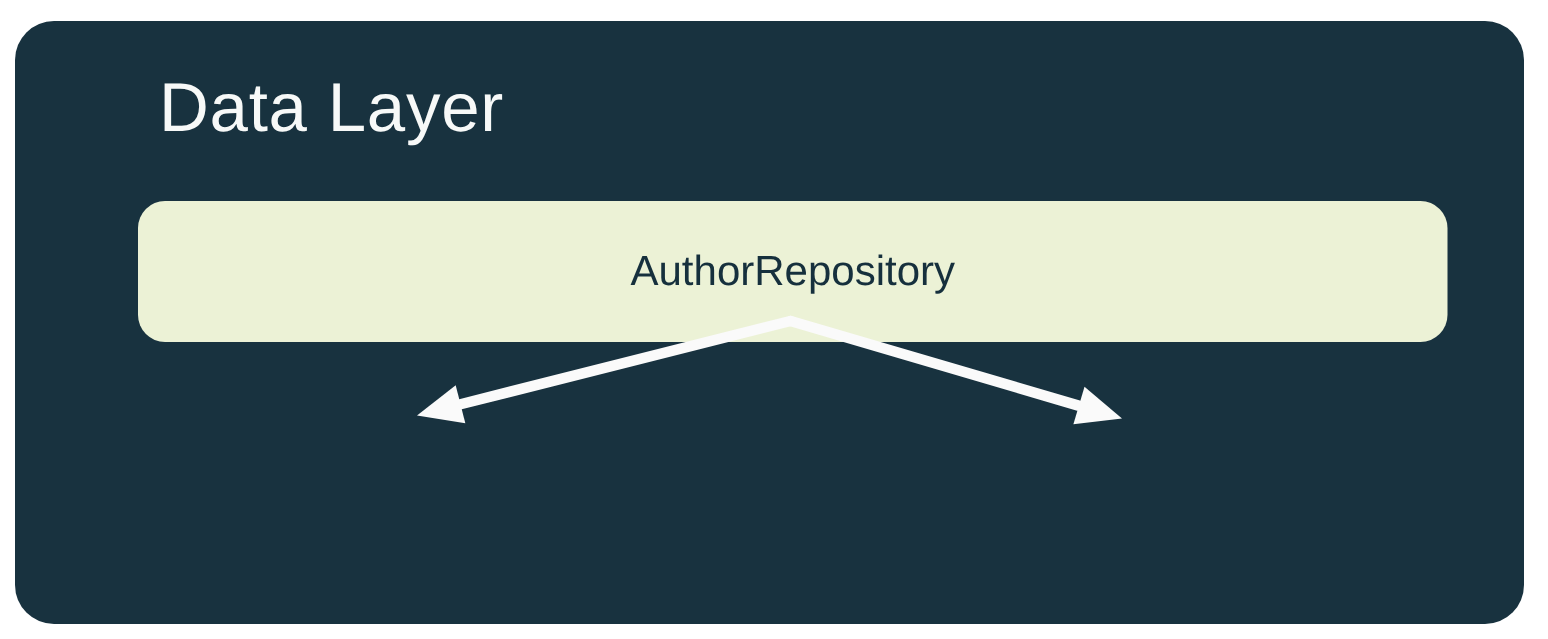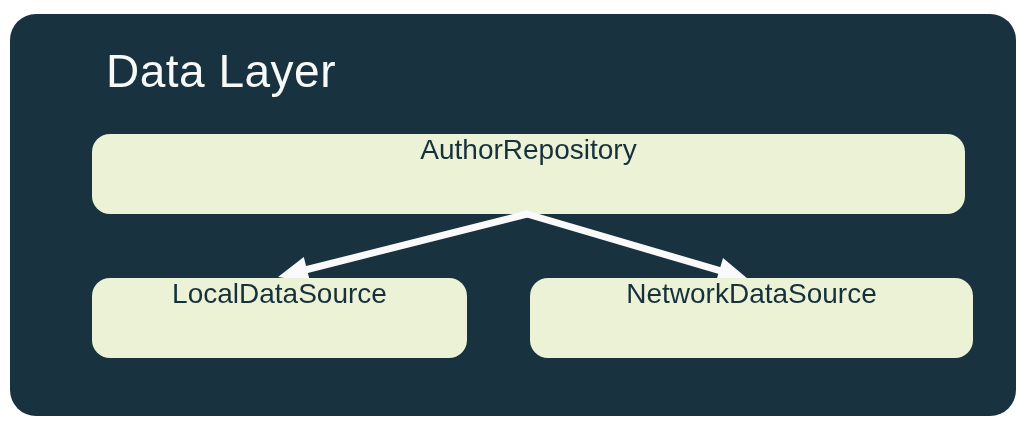--- a/index.html
+++ b/index.html
@@ -25,24 +25,25 @@
     position:absolute;
     left:82px;top:30px;
     font-size:46px;
     font-weight:400;
     letter-spacing:0.5px;
     color:var(--title-text);
     margin-left:14px;
   }
   .node{
     position:absolute;
-    height:80px;
+    height:94px;
     background:var(--node-bg);
     border-radius:18px;
     display:flex;
+    align-items:center;
     justify-content:center;
     font-size:28px;
     color:var(--node-text);
   }
   .node-repository{left:82px;top:120px;width:873px;}
   .node-local{left:82px;top:264px;width:375px;}
   .node-network{left:520px;top:264px;width:443px;}
 
   .edges-svg{
     position:absolute;
@@ -70,21 +71,15 @@
       <line x1="517" y1="200" x2="297" y2="255.5"></line>
       <polygon points="268,263 293.8,242.9 300.2,268.1"></polygon>
     </g>
 
     <g>
       <line x1="517" y1="200" x2="709" y2="256.4"></line>
       <polygon points="738,265 705.6,268.9 713,243.9"></polygon>
     </g>
   </svg>
 
-  <div class="node node-local">
-    <span>LocalDataSource</span>
-  </div>
 
-  <div class="node node-network">
-    <span>NetworkDataSource</span>
-  </div>
 
 </div>
 
 </body></html>

